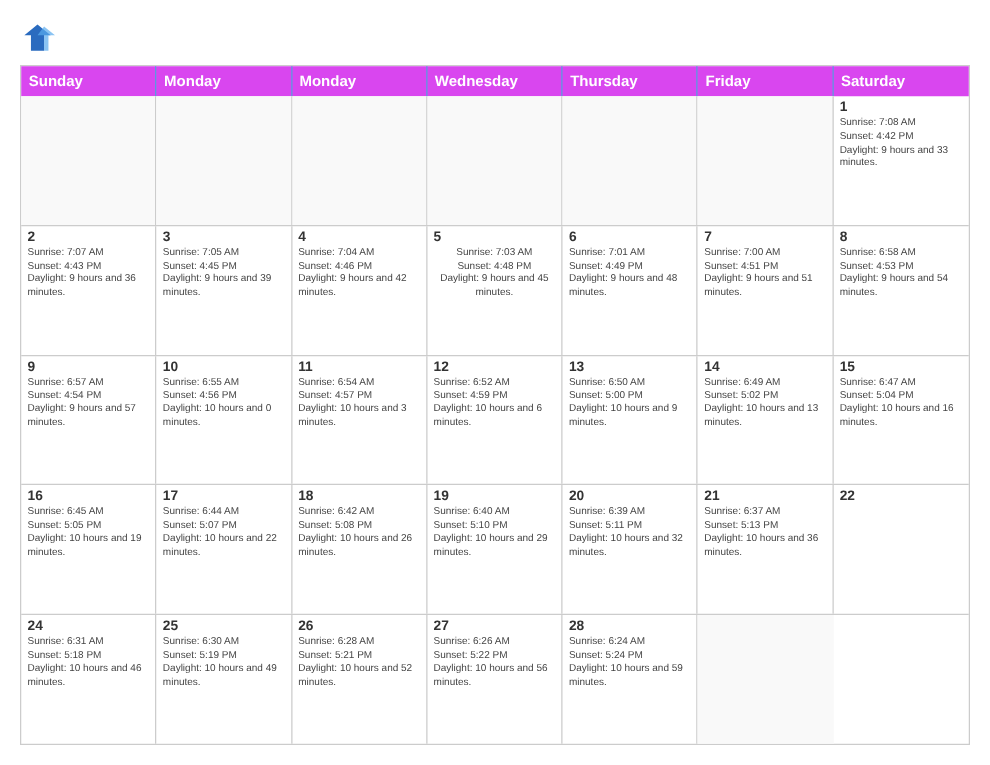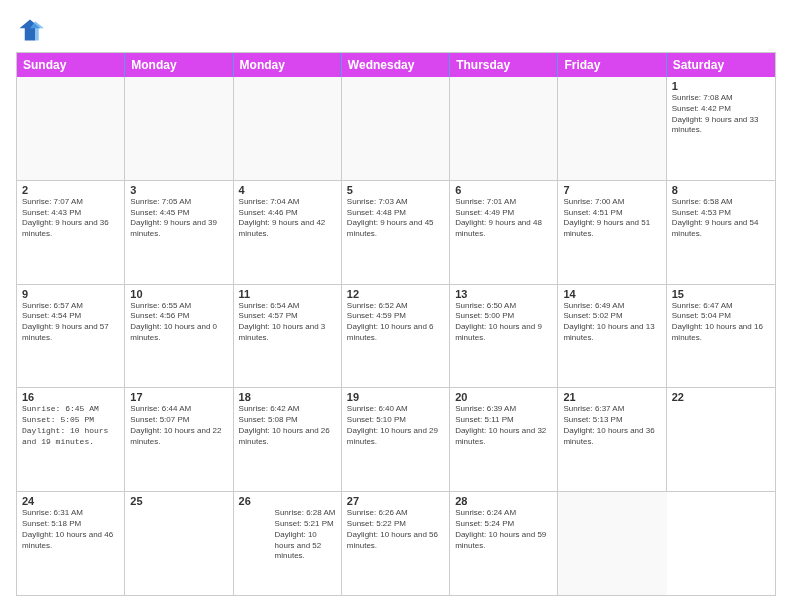--- a/index.html
+++ b/index.html
@@ -174,21 +174,21 @@
 Daylight: 9 hours and 39 minutes.</div>
           </div>
           <div class="cal-cell">
             <span class="day-num">4</span>
             <div class="day-info" style="white-space: pre-line;">Sunrise: 7:04 AM
 Sunset: 4:46 PM
 Daylight: 9 hours and 42 minutes.</div>
           </div>
           <div class="cal-cell">
             <span class="day-num">5</span>
-            <div class="day-info" style="white-space: pre-line;">Sunrise: 7:03 AM
+            <div class="day-info" style="white-space: pre-line; text-align: center;">Sunrise: 7:03 AM
 Sunset: 4:48 PM
 Daylight: 9 hours and 45 minutes.</div>
           </div>
           <div class="cal-cell">
             <span class="day-num">6</span>
             <div class="day-info" style="white-space: pre-line;">Sunrise: 7:01 AM
 Sunset: 4:49 PM
 Daylight: 9 hours and 48 minutes.</div>
           </div>
           <div class="cal-cell">
@@ -244,21 +244,21 @@
           <div class="cal-cell">
             <span class="day-num">15</span>
             <div class="day-info" style="white-space: pre-line;">Sunrise: 6:47 AM
 Sunset: 5:04 PM
 Daylight: 10 hours and 16 minutes.</div>
           </div>
         </div>
         <div class="cal-row">
           <div class="cal-cell">
             <span class="day-num">16</span>
-            <div class="day-info" style="white-space: pre-line; font-family: Liberation Mono, monospace;">Sunrise: 6:45 AM
+            <div class="day-info" style="white-space: pre-line;">Sunrise: 6:45 AM
 Sunset: 5:05 PM
 Daylight: 10 hours and 19 minutes.</div>
           </div>
           <div class="cal-cell">
             <span class="day-num">17</span>
             <div class="day-info" style="white-space: pre-line;">Sunrise: 6:44 AM
 Sunset: 5:07 PM
 Daylight: 10 hours and 22 minutes.</div>
           </div>
           <div class="cal-cell">
@@ -291,24 +291,27 @@
         </div>
         <div class="cal-row">
           <div class="cal-cell">
             <span class="day-num">24</span>
             <div class="day-info" style="white-space: pre-line;">Sunrise: 6:31 AM
 Sunset: 5:18 PM
 Daylight: 10 hours and 46 minutes.</div>
           </div>
           <div class="cal-cell">
             <span class="day-num">25</span>
+            <div class="day-info" style="white-space: pre-line;">Sunrise: 6:30 AM
+Sunset: 5:19 PM
+Daylight: 10 hours and 49 minutes.</div>
           </div>
           <div class="cal-cell">
             <span class="day-num">26</span>
-            <div class="day-info" style="white-space: pre-line; margin-left: 36px;">Sunrise: 6:28 AM
+            <div class="day-info" style="white-space: pre-line;">Sunrise: 6:28 AM
 Sunset: 5:21 PM
 Daylight: 10 hours and 52 minutes.</div>
           </div>
           <div class="cal-cell">
             <span class="day-num">27</span>
             <div class="day-info" style="white-space: pre-line;">Sunrise: 6:26 AM
 Sunset: 5:22 PM
 Daylight: 10 hours and 56 minutes.</div>
           </div>
           <div class="cal-cell">

